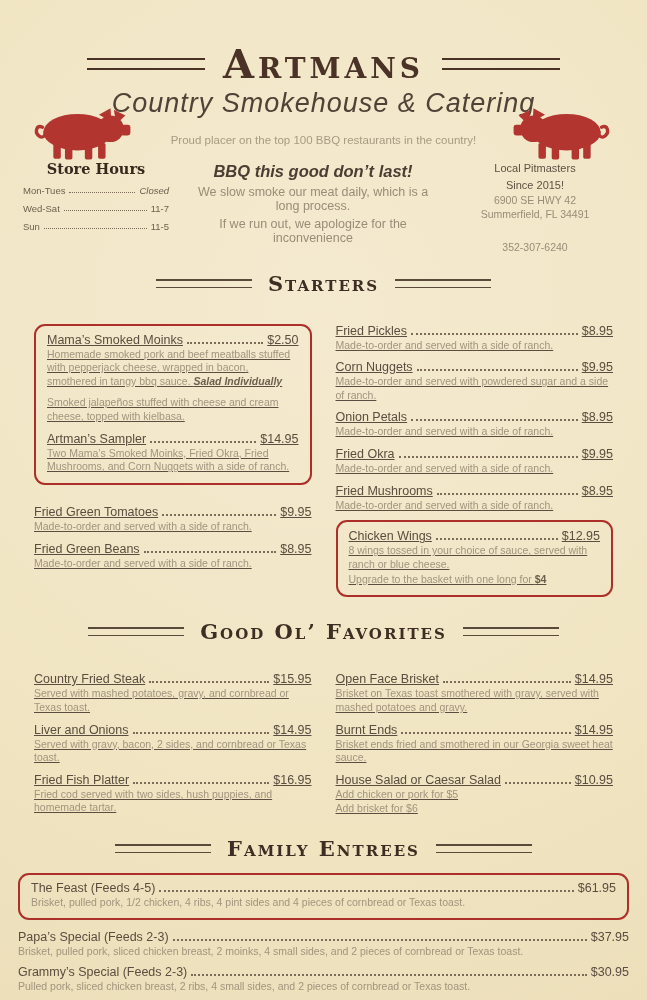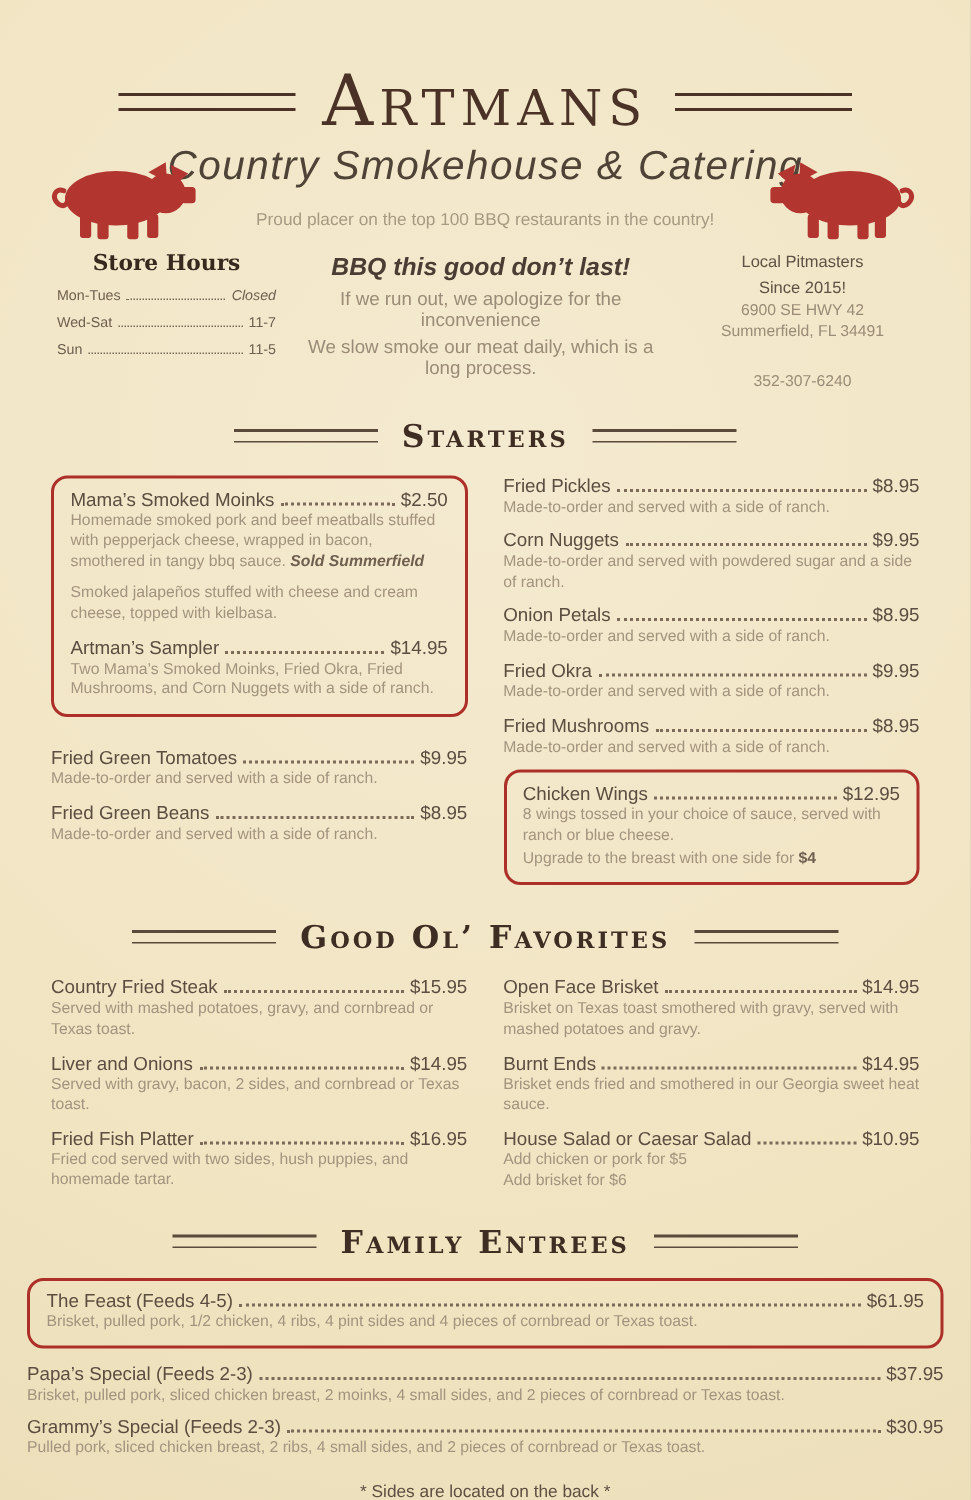--- a/index.html
+++ b/index.html
@@ -14,42 +14,42 @@
     overflow:hidden;
     box-sizing:border-box;
   }
 
   
   .title-row { display:flex; align-items:center; justify-content:center; margin-top:44px; padding:0 30px; }
   .rule2 { flex:0 0 118px; height:8px; border-top:2.5px solid #4b3226; border-bottom:2.5px solid #4b3226; }
   .main-title {
     font-family:"DejaVu Serif","Liberation Serif",serif;
     font-variant:small-caps;
-    font-weight:normal;
-    font-size:47px; line-height:1.0;
+    font-weight:bold;
+    font-size:40px; line-height:1.0;
     letter-spacing:4px;
     color:#4b3226;
     margin:0 18px;
     white-space:nowrap;
   }
   .subtitle {
     text-align:center;
     font-style:italic;
     font-size:27px;
     color:#4f4337;
     margin-top:4px;
     letter-spacing:1px;
   }
   .tagline { text-align:center; font-size:11.5px; color:#a79a83; margin-top:15px; }
   .pig { position:absolute; top:104px; width:102px; height:58px; }
   .pig.left  { left:33px; }
   .pig.right { right:36px; transform:scaleX(-1); }
 
   
-  .info-row { display:grid; grid-template-columns:158px 1fr 168px; column-gap:10px; padding:14px 28px 0 32px; }
+  .info-row { display:grid; grid-template-columns:158px 1fr 168px; column-gap:10px; padding:14px 28px 0 17px; }
   .hours-title { font-family:"DejaVu Serif","Liberation Serif",serif; font-weight:bold; font-size:14.5px; color:#38291f; text-align:center; margin-bottom:8px; }
   .hours-row { display:flex; font-size:9.5px; color:#6e5f4f; margin:0 6px 7px 6px; }
   .hours-val { white-space:nowrap; }
   .italic { font-style:italic; }
   .promise { text-align:center; }
   .promise-headline { font-style:italic; font-weight:bold; font-size:16.5px; color:#4a3d33; margin-top:2px; }
   .promise-line { font-size:12.5px; color:#9a8c77; margin-top:4px; }
   .contact { text-align:center; font-size:11px; color:#5f5143; line-height:1.5; }
   .contact .muted { color:#9a8c77; font-size:10.5px; line-height:1.35; }
   .contact .phone { margin-top:19px; }
@@ -65,21 +65,21 @@
     letter-spacing:2px;
     color:#3e2d23;
     margin:0 16px;
     white-space:nowrap;
   }
   .head-starters  { margin-top:16px; }
   .head-favorites { margin-top:22px; }
   .head-family    { margin-top:20px; }
 
   
-  .two-col { display:grid; grid-template-columns:1fr 1fr; column-gap:24px; padding:0 34px; margin-top:14px; }
+  .two-col { display:grid; grid-template-columns:1fr 1fr; column-gap:24px; padding:0 34px; margin-top:28px;text-decoration:underline; }
   .redbox { border:2.5px solid #ac3029; border-radius:11px; padding:7px 11px 9px 11px; }
   .item { margin-bottom:8px; }
   .item:last-child { margin-bottom:0; }
   .item-line { display:flex; align-items:flex-end; }
   .item-name { font-size:12.5px; color:#5b4d3f; white-space:nowrap; }
   .leader { flex:1; border-bottom:2px dotted #7b6b58; margin:0 4px 3px 4px; min-width:10px; }
   .item-price { font-size:12.5px; color:#5b4d3f; white-space:nowrap; }
   .item-desc { font-size:10.5px; color:#a2947e; line-height:1.3; margin-top:1px; }
   .item-desc .em { font-weight:bold; font-style:italic; color:#6e5f4f; }
   .item-desc .dark { font-weight:bold; color:#6e5f4f; }
@@ -150,22 +150,22 @@
         <span class="hours-val">11-7</span>
       </div>
       <div class="hours-row">
         <span>Sun</span>
         <span class="leader" style="border-bottom-width:1.5px"></span>
         <span class="hours-val">11-5</span>
       </div>
     </div>
     <div class="promise">
       <div class="promise-headline">BBQ this good don’t last!</div>
+      <div class="promise-line">We slow smoke our meat daily, which is a long process.</div>
       <div class="promise-line">If we run out, we apologize for the inconvenience</div>
-      <div class="promise-line">We slow smoke our meat daily, which is a long process.</div>
     </div>
     <div class="contact">
       <div>Local Pitmasters</div>
       <div>Since 2015!</div>
       <div class="muted">6900 SE HWY 42</div>
       <div class="muted">Summerfield, FL 34491</div>
       <div class="muted phone">352-307-6240</div>
     </div>
   </div>
 
@@ -177,21 +177,21 @@
 
   <div class="two-col">
     <div class="starters-left">
       <div class="redbox">
         <div class="item">
           <div class="item-line">
             <span class="item-name">Mama’s Smoked Moinks</span>
             <span class="leader"></span>
             <span class="item-price">$2.50</span>
           </div>
-          <div class="item-desc"><span>Homemade smoked pork and beef meatballs stuffed with pepperjack cheese, wrapped in bacon, smothered in tangy bbq sauce. </span><span class="em">Sold Summerfield</span></div>
+          <div class="item-desc"><span>Homemade smoked pork and beef meatballs stuffed with pepperjack cheese, wrapped in bacon, smothered in tangy bbq sauce. </span><span class="em">Salad Individually</span></div>
         </div>
         <div class="item">
           <div class="item-desc">Smoked jalapeños stuffed with cheese and cream cheese, topped with kielbasa.</div>
         </div>
         <div class="item">
           <div class="item-line">
             <span class="item-name">Artman’s Sampler</span>
             <span class="leader"></span>
             <span class="item-price">$14.95</span>
           </div>
@@ -262,21 +262,21 @@
       </div>
 
       <div class="redbox">
         <div class="item">
           <div class="item-line">
             <span class="item-name">Chicken Wings</span>
             <span class="leader"></span>
             <span class="item-price">$12.95</span>
           </div>
           <div class="item-desc">8 wings tossed in your choice of sauce, served with ranch or blue cheese.</div>
-          <div class="item-desc"><span>Upgrade to the breast with one side for </span><span class="dark">$4</span></div>
+          <div class="item-desc"><span>Upgrade to the basket with one long for </span><span class="dark">$4</span></div>
         </div>
       </div>
     </div>
   </div>
 
   <div class="section-head head-favorites">
     <div class="rule2"></div>
     <div class="section-title">Good Ol’ Favorites</div>
     <div class="rule2"></div>
   </div>

